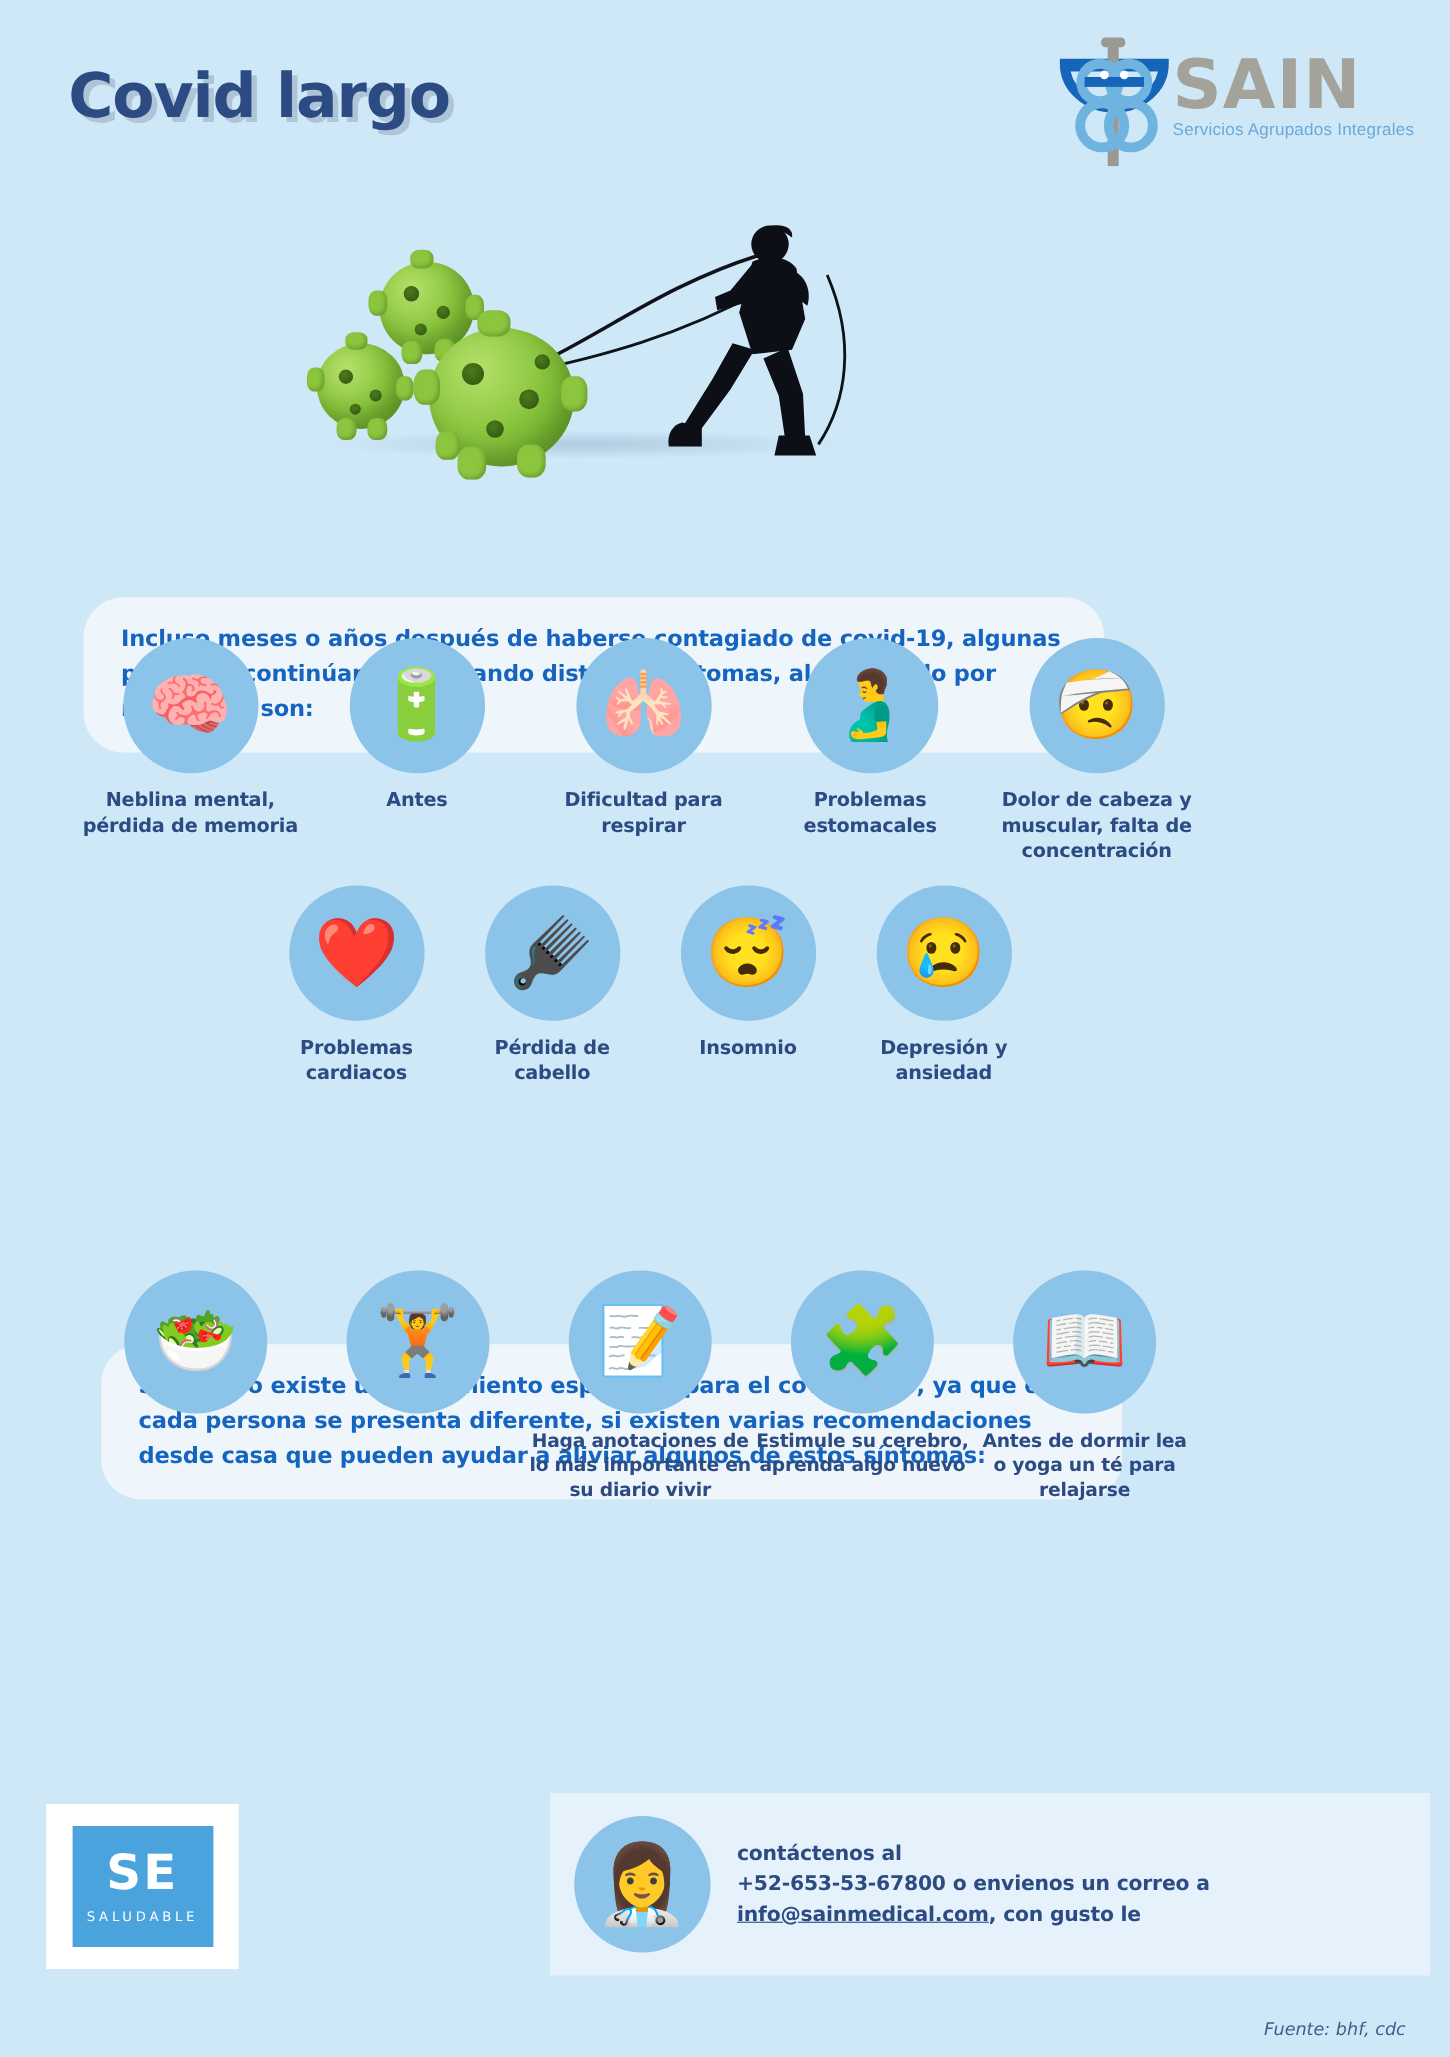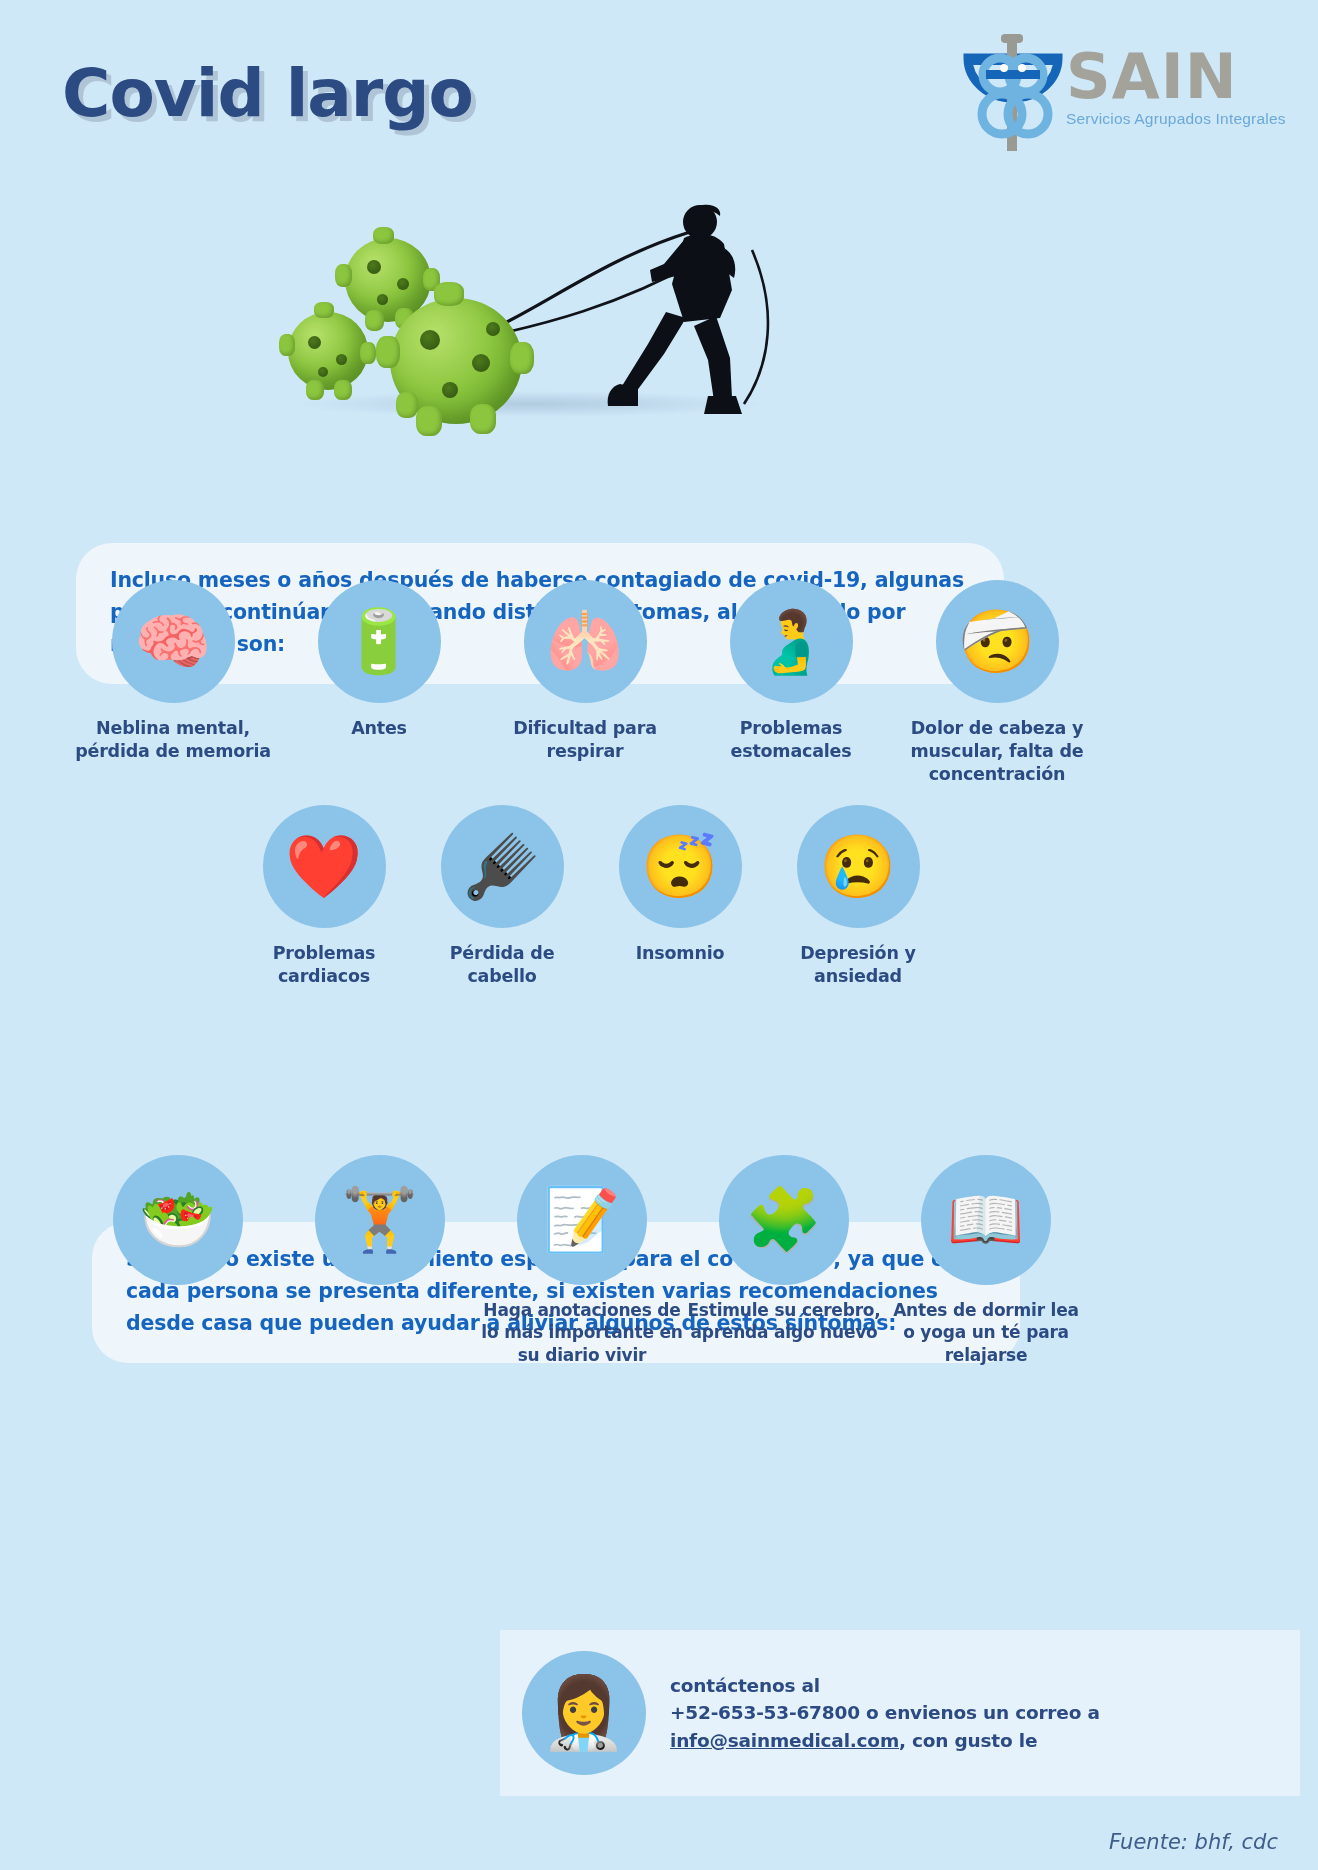--- a/index.html
+++ b/index.html
@@ -23,21 +23,21 @@
   .header {
     position: absolute;
     top: 0; left: 0; right: 0;
     height: 200px;
   }
 
   .title {
     position: absolute;
     left: 62px;
     top: 55px;
-    font-size: 66px;
+    font-size: 56px;
     font-weight: bold;
     color: #2c4b83;
     letter-spacing: -1px;
     text-shadow: 5px 5px 0 rgba(150,165,185,0.55);
     font-family: "DejaVu Sans", sans-serif;
   }
 
   .logo {
     position: absolute;
     right: 30px;
@@ -261,21 +261,21 @@
     font-family: "DejaVu Sans", sans-serif;
     letter-spacing: -0.2px;
   }
   .contact-text .mail { text-decoration: underline; }
 
   .source {
     position: absolute;
     right: 40px;
     bottom: 16px;
     font-style: italic;
-    font-size: 21px;
+    font-size: 16px;
     color: #3f5d8a;
     font-family: "DejaVu Sans", sans-serif;
   }
 </style>
 </head>
 <body>
 
 <div class="page">
 
   <div class="header">
@@ -457,20 +457,26 @@
     <div class="cell">
       <div class="bubble">
           <span class="emoji">📖</span>
         </div>
       <div class="cell-label">Antes de dormir lea o yoga un té para relajarse</div>
     </div>
   </div>
 
   <div class="footer">
 
+    <div class="se-logo">
+      <div class="se-inner">
+        <div class="se-big">SE</div>
+        <div class="se-small">SALUDABLE</div>
+      </div>
+    </div>
 
     <div class="contact">
       <div class="doc-bubble">👩‍⚕️</div>
       <div class="contact-text">
         <div>contáctenos al</div>
         <div>
           <span>+52-653-53-67800 o envienos un correo a</span>
         </div>
         <div>
           <span class="mail">info@sainmedical.com</span><span>, con gusto le</span>

